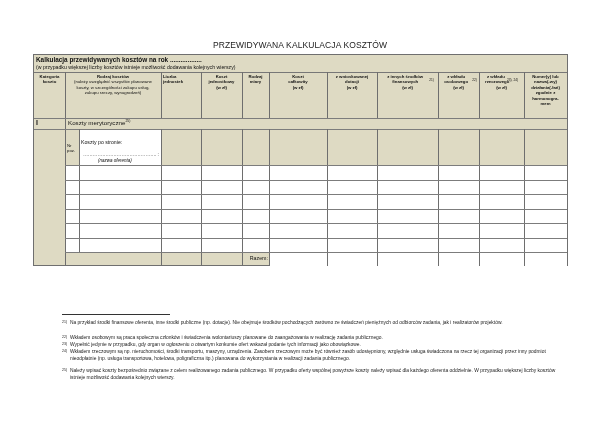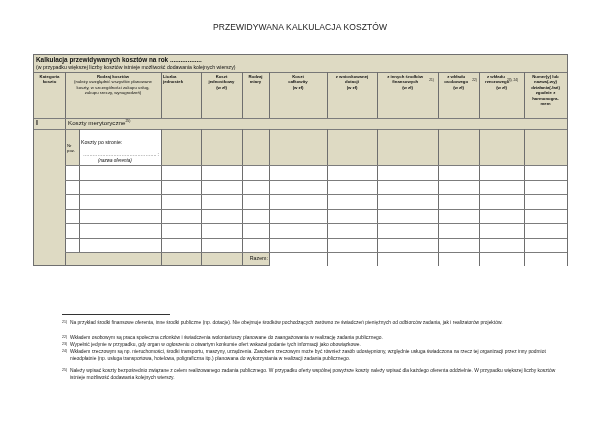--- a/index.html
+++ b/index.html
@@ -1,18 +1,18 @@
 <!DOCTYPE html>
 <html><head>
 <meta charset="utf-8">
 <style>
   html, body { margin: 0; padding: 0; background: #ffffff; }
   body { width: 600px; height: 424px; position: relative; overflow: hidden;
          font-family: "Liberation Sans", sans-serif; color: #111; }
-  .title { position: absolute; left: 0; width: 600px; top: 22px; text-align: center;
+  .title { position: absolute; left: 0; width: 600px; top: 40px; text-align: center;
            font-size: 8.5px; letter-spacing: 0.1px; color: #222; }
   .frame { position: absolute; left: 33px; top: 54px; width: 535px; height: 212px;
            border: 1px solid #6f6f6f; background: #dedac3; box-sizing: border-box; }
   .hdr-top { position: absolute; left: 0; top: 0; width: 533px; height: 17px;
              border-bottom: 1px solid #777; }
   .hdr-top .l1 { position: absolute; left: 2px; top: 1px; font-size: 6.4px; font-weight: bold; }
   .hdr-top .l2 { position: absolute; left: 2px; top: 9px; font-size: 5.2px; }
   .cell { position: absolute; box-sizing: border-box; font-size: 4.3px; text-align: center;
           line-height: 5.4px; padding-top: 2px; }
   .vline { position: absolute; width: 0; border-left: 1px solid #6e6e6e; }

